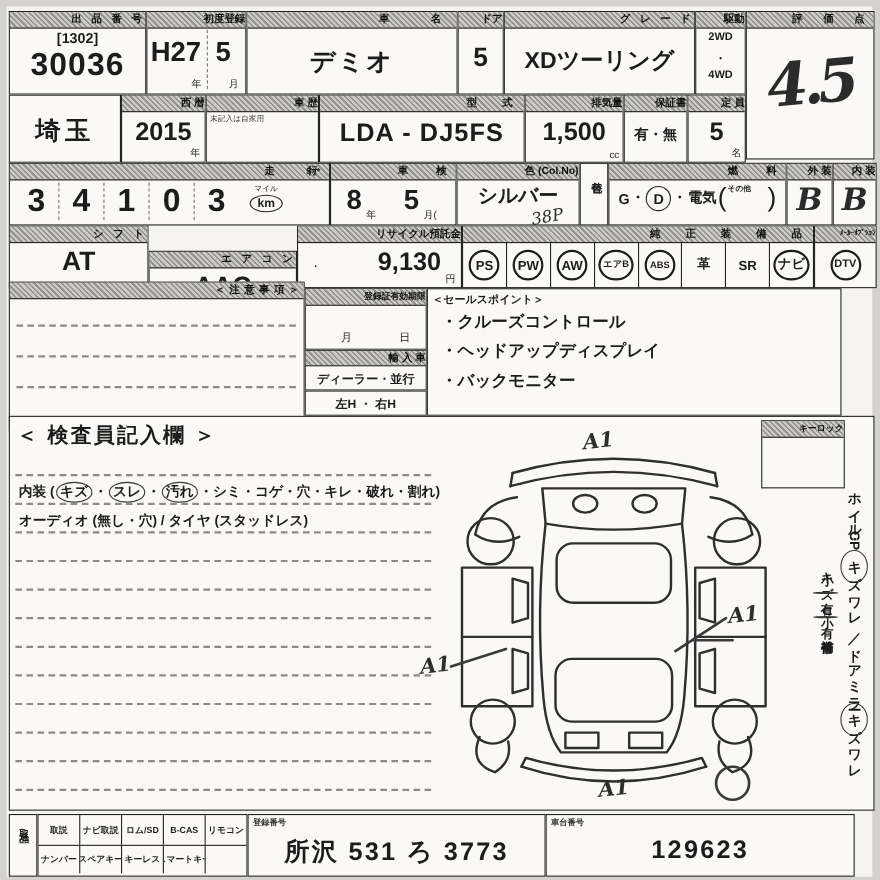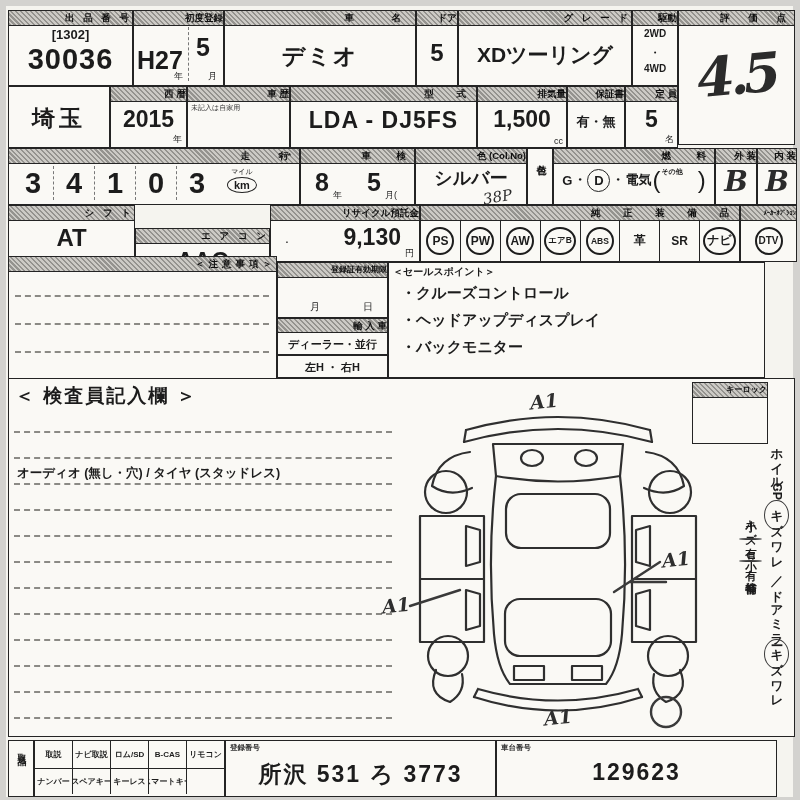--- a/index.html
+++ b/index.html
@@ -53,21 +53,21 @@
   <div class="paper"></div>
 
   <div class="cell" style="left:8px;top:10px;width:125px;height:76px;">
     <div class="band">出 品 番 号</div>
     <div class="val" style="top:16px;font-size:13px;">[1302]</div>
     <div class="val" style="top:32px;font-size:29px;letter-spacing:1px;">30036</div>
   </div>
 
   <div class="cell" style="left:133px;top:10px;width:91px;height:76px;">
     <div class="band tight">初度登録</div>
-    <div style="position:absolute;left:3px;top:22px;font-size:25px;font-weight:600;margin-top:13px;">H27</div>
+    <div style="position:absolute;left:3px;top:22px;font-size:25px;font-weight:600;">H27</div>
     <div style="position:absolute;left:62px;top:22px;font-size:25px;font-weight:600;">5</div>
     <div style="position:absolute;left:54px;top:16px;bottom:4px;border-left:1.4px dashed #777;"></div>
     <div class="unit" style="left:40px;bottom:2px;">年</div>
     <div class="unit" style="right:6px;bottom:2px;">月</div>
   </div>
 
   <div class="cell" style="left:224px;top:10px;width:192px;height:76px;">
     <div class="band" style="letter-spacing:14px;">車　名</div>
     <div class="val" style="top:30px;font-size:23px;letter-spacing:2px;">デミオ</div>
   </div>
@@ -271,20 +271,21 @@
     <div style="position:absolute;left:4px;top:2px;font-size:10px;font-weight:700;">＜セールスポイント＞</div>
     <div id="sales-list" style="position:absolute;left:2px;top:16px;right:2px;">
         <div class="salesline">・クルーズコントロール</div>
         <div class="salesline">・ヘッドアップディスプレイ</div>
         <div class="salesline">・バックモニター</div>
       </div>
   </div>
 
   <div class="cell" style="left:8px;top:378px;width:787px;height:359px;">
     <div style="position:absolute;left:6px;top:4px;font-size:19px;font-weight:700;letter-spacing:2px;">＜ 検査員記入欄 ＞</div>
+    <div id="interior-line" style="position:absolute;left:8px;top:59px;font-size:12.5px;font-weight:600;"><span>内装 (</span><span class="circ">キズ</span><span>・</span><span class="circ">スレ</span><span>・</span><span class="circ">汚れ</span><span>・シミ・コゲ・穴・キレ・破れ・割れ)</span></div>
     <div style="position:absolute;left:8px;top:86px;font-size:12.5px;font-weight:600;">オーディオ (無し・穴) / タイヤ (スタッドレス)</div>
     <div id="insp-lines">
         <div class="dash" style="left: 5px; top: 52px; width: 378px;"></div>
         <div class="dash" style="left: 5px; top: 78px; width: 378px;"></div>
         <div class="dash" style="left: 5px; top: 104px; width: 378px;"></div>
         <div class="dash" style="left: 5px; top: 130px; width: 378px;"></div>
         <div class="dash" style="left: 5px; top: 156px; width: 378px;"></div>
         <div class="dash" style="left: 5px; top: 182px; width: 378px;"></div>
         <div class="dash" style="left: 5px; top: 208px; width: 378px;"></div>
         <div class="dash" style="left: 5px; top: 234px; width: 378px;"></div>

